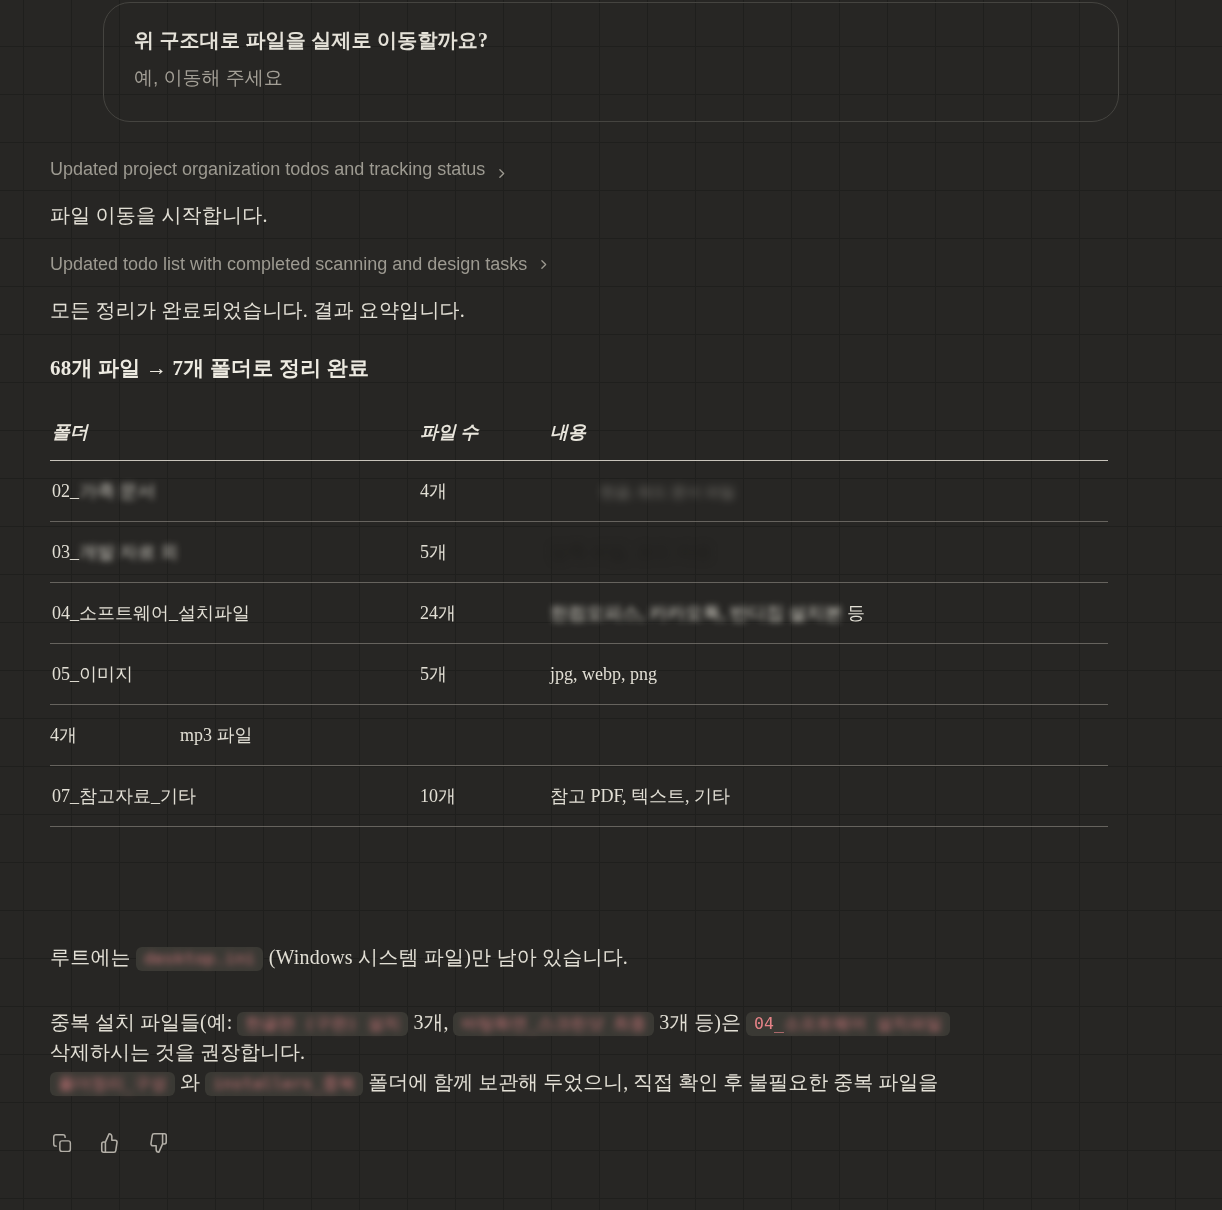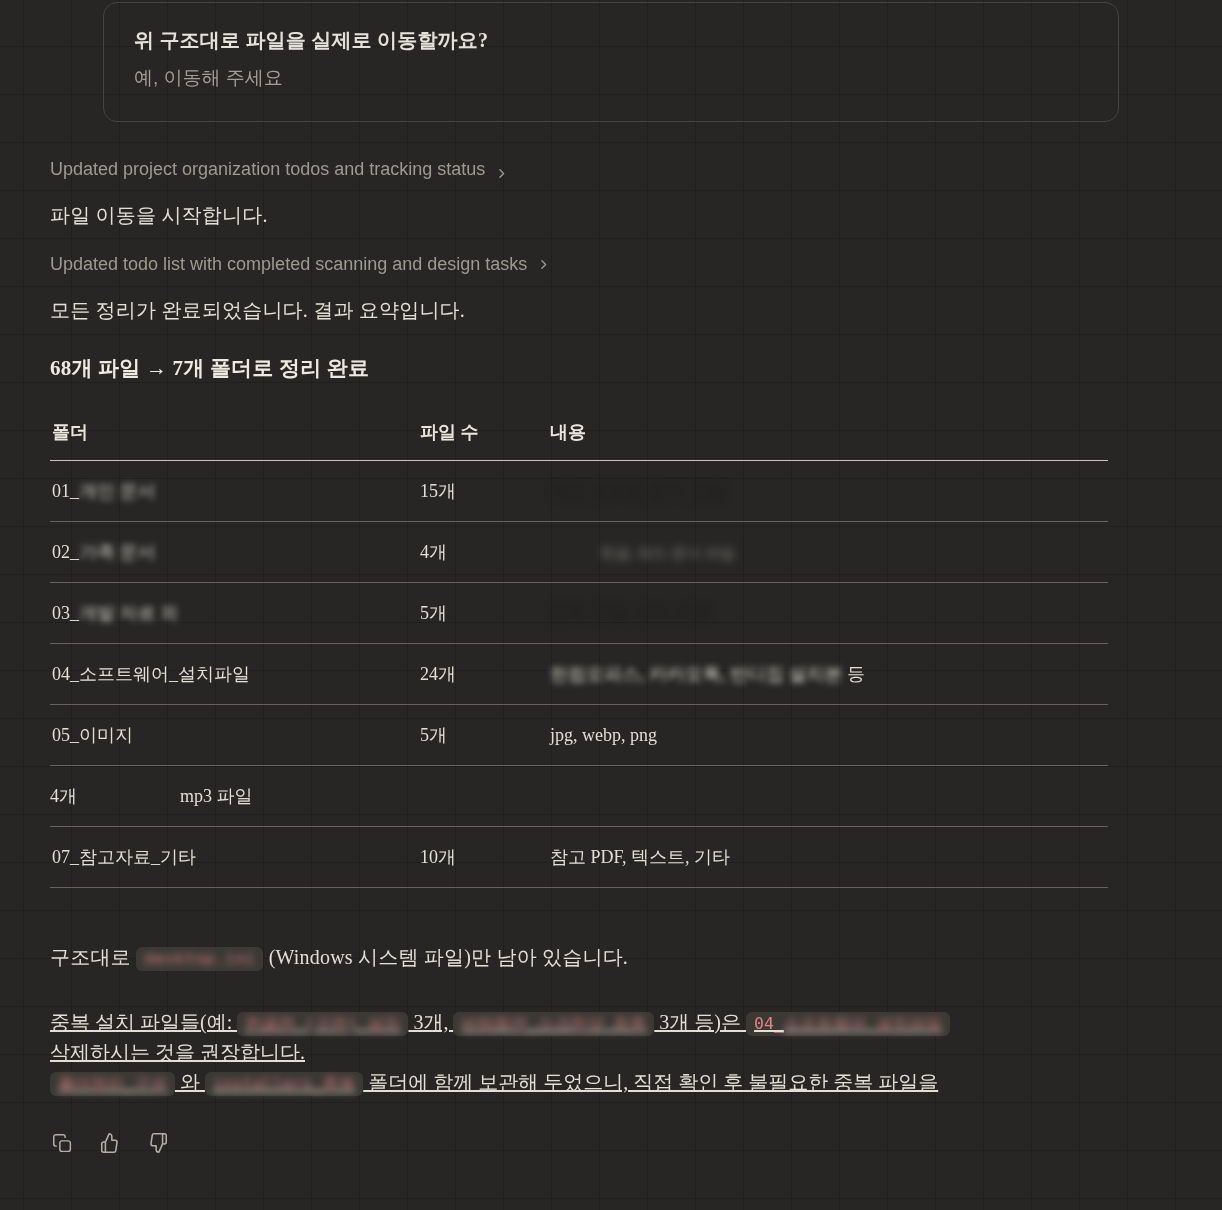--- a/index.html
+++ b/index.html
@@ -15,21 +15,21 @@
     background-position:23px 46px;
     font-family:"Liberation Serif", serif;
     color:#e2dfd5;
   }
   .abs{position:absolute;}
 
   
   .bubble{
     left:103px; top:2px; width:1016px; height:120px;
     border:1px solid #454440;
-    border-radius:14px;
+    border-radius:27px;
     box-sizing:border-box;
     padding:24px 30px 0 30px;
     background:transparent;
   }
   .bubble .q{
     font-family:"Liberation Serif", serif;
     font-weight:700; font-size:20px; letter-spacing:.2px;
     color:#e4e1d8;
   }
   .bubble .r{
@@ -51,21 +51,21 @@
   
   .para{left:50px; font-size:20px; color:#e2dfd5; letter-spacing:.2px;}
   .heading{left:50px; font-size:21px; font-weight:700; color:#edeae1; letter-spacing:.2px;}
 
   
   .tbl{left:50px; top:415px; width:1058px;}
   .thead{
     display:flex; box-sizing:border-box; height:46px;
     padding-top:5px;
     border-bottom:1px solid #c8c4bb;
-    font-weight:700; font-size:18px; color:#e8e5dc;
+    font-weight:700; font-size:18px; color:#e8e5dc;font-style:italic;
   }
   .trow{
     display:flex; align-items:center; box-sizing:border-box; height:61px;
     border-bottom:1px solid rgba(180,176,167,.45);
     font-size:18px; color:#e2dfd5;
   }
   .c1{width:370px; padding-left:2px; box-sizing:border-box;}
   .c2{width:130px;}
   .c3{flex:1;}
 
@@ -133,25 +133,20 @@
 
 <div class="abs heading" style="top:354px;">68개 파일 → 7개 폴더로 정리 완료</div>
 
 <div class="abs tbl">
   <div class="thead">
     <div class="c1">폴더</div>
     <div class="c2">파일 수</div>
     <div class="c3">내용</div>
   </div>
 
-  <div class="trow">
-    <div class="c1"><span>01_</span><span class="rdx-name">개인 문서</span></div>
-    <div class="c2">15개</div>
-    <div class="c3"><span class="rdx-dark">개인 업무용 문서 모음</span><span></span></div>
-  </div>
 
   <div class="trow">
     <div class="c1"><span>02_</span><span class="rdx-name">가족 문서</span></div>
     <div class="c2">4개</div>
     <div class="c3"><span class="rdx-light" style="margin-left:50px;">한글, 워드 문서 파일</span><span></span></div>
   </div>
 
   <div class="trow">
     <div class="c1"><span>03_</span><span class="rdx-name">개발 자료 외</span></div>
     <div class="c2">5개</div>
@@ -176,24 +171,24 @@
   </div>
 
   <div class="trow">
     <div class="c1"><span>07_참고자료_기타</span></div>
     <div class="c2">10개</div>
     <div class="c3"><span>참고 PDF, 텍스트, 기타</span></div>
   </div>
 </div>
 
 <div class="abs para" style="top:944px;">
-  <span>구조대로 </span><span class="code"><span class="rdx">desktop.ini</span></span><span> (Windows 시스템 파일)만 남아 있습니다.</span>
-</div>
-
-<div class="abs" style="left:50px; top:1007px;text-decoration:underline;">
+  <span>루트에는 </span><span class="code"><span class="rdx">desktop.ini</span></span><span> (Windows 시스템 파일)만 남아 있습니다.</span>
+</div>
+
+<div class="abs" style="left:50px; top:1007px;">
   <div class="noteline">
     <span>중복 설치 파일들(예: </span><span class="code"><span class="rdx">한글판 (구판) 설치</span></span><span> 3개, </span><span class="code"><span class="rdx">바탕화면_스크린샷 최종</span></span><span> 3개 등)은 </span><span class="code"><span>04_</span><span class="rdx">소프트웨어 설치파일</span></span>
   </div>
   <div class="noteline">
     <span>삭제하시는 것을 권장합니다.</span>
   </div>
   <div class="noteline">
     <span class="code"><span class="rdx">폴더정리_구성</span></span><span> 와 </span><span class="code"><span class="rdx">installers_중복</span></span><span> 폴더에 함께 보관해 두었으니, 직접 확인 후 불필요한 중복 파일을</span>
   </div>
 </div>

